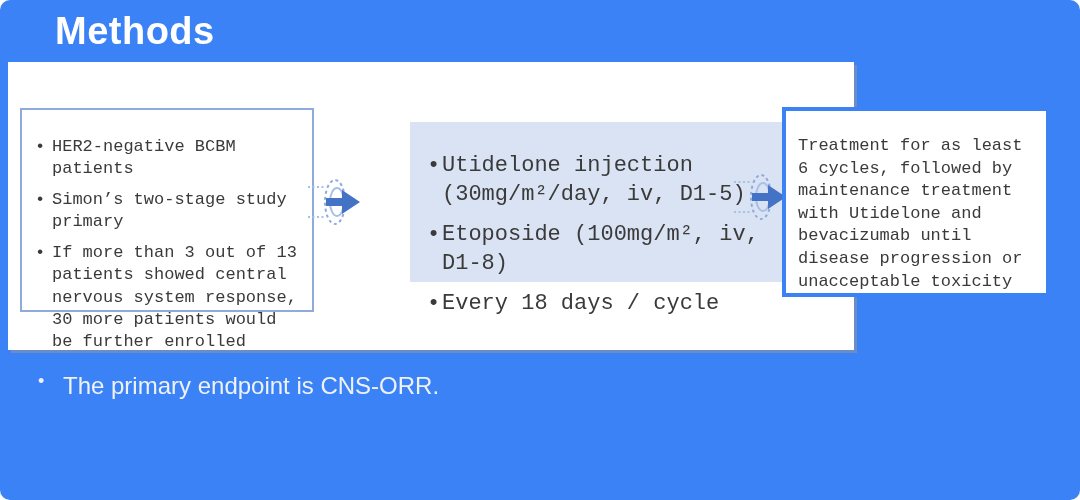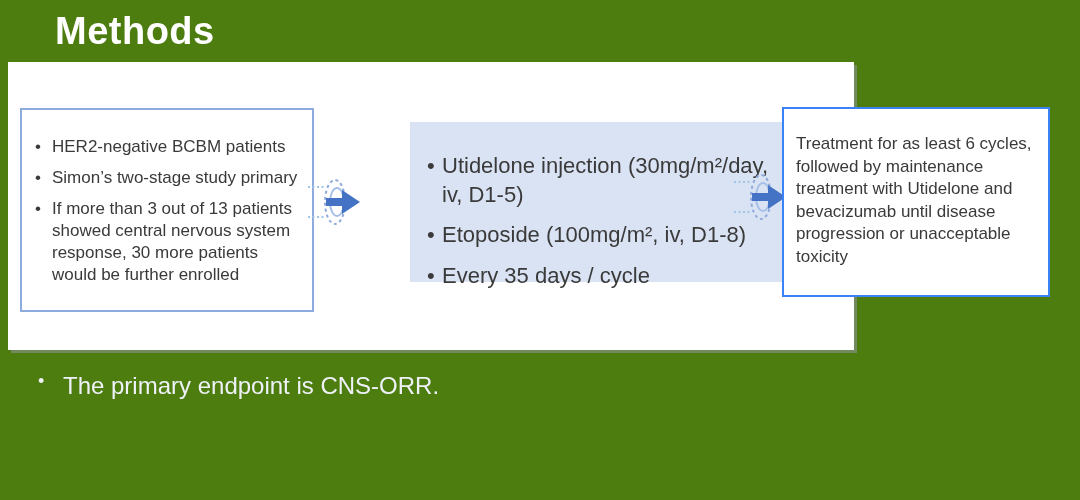--- a/index.html
+++ b/index.html
@@ -1,41 +1,43 @@
 <!DOCTYPE html>
 <html><head>
 <meta charset="utf-8">
 <style>
   * { box-sizing: border-box; }
   html, body { margin: 0; padding: 0; }
   .slide {
     position: relative;
     width: 1080px;
     height: 500px;
-    background: #4d7c0f;
+    background: #3b82f6;
     font-family: "Liberation Sans", sans-serif;
     overflow: hidden;
+    border-radius: 10px;
   }
   .slide-title {
     position: absolute;
     left: 55px;
     top: 10px;
     color: #ffffff;
     font-size: 38px;
     font-weight: bold;
     letter-spacing: 0.5px;
   }
   .panel {
     position: absolute;
     left: 8px;
     top: 62px;
     width: 846px;
     height: 288px;
     background: #ffffff;
     box-shadow: 3px 3px 0 rgba(145,150,160,0.55);
+    font-family: Liberation Mono, monospace;
   }
   .flow-box {
     position: absolute;
     color: #3a3a3a;
     font-size: 17px;
     background: #ffffff;
   }
   .left-box {
     left: 12px; top: 46px;
     width: 294px; height: 204px;
@@ -46,21 +48,21 @@
     left: 354px; top: 60px;
     width: 375px; height: 160px;
     background: #dae3f3;
     font-size: 22px;
     padding: 30px 6px 8px 10px;
     margin-left: 48px;
   }
   .right-box {
     left: 774px; top: 45px;
     width: 268px; height: 190px;
-    border: 2px solid #3b82f6;
+    border: 4px solid #3b82f6;
     padding: 24px 6px 8px 12px;
     line-height: 1.33;
   }
   ul.bullets { list-style: none; margin: 0; padding: 0; }
   ul.bullets li {
     position: relative;
     padding-left: 24px;
     margin-bottom: 9px;
     line-height: 1.3;
   }
@@ -121,21 +123,21 @@
         <ellipse cx="27" cy="30" rx="10" ry="22" fill="none" stroke="#8faadc" stroke-width="2" stroke-dasharray="3 3"></ellipse>
         <ellipse cx="29" cy="30" rx="7" ry="14" fill="none" stroke="#a8c0e8" stroke-width="2"></ellipse>
         <path d="M18 26 L34 26 L34 18 L52 30 L34 42 L34 34 L18 34 Z" fill="#4472c4"></path>
       </svg>
     </div>
 
     <div class="flow-box middle-box">
       <ul class="bullets">
         <li>Utidelone injection (30mg/m²/day, iv, D1-5)</li>
         <li>Etoposide (100mg/m², iv, D1-8)</li>
-        <li>Every 35 days / cycle</li>
+        <li>Every 18 days / cycle</li>
       </ul>
     </div>
 
     <div class="flow-arrow arrow-2">
       <svg width="56" height="60" viewBox="0 0 56 60">
         <line x1="0" y1="15" x2="16" y2="15" stroke="#9fc5e8" stroke-width="2" stroke-dasharray="2 2.5"></line>
         <line x1="0" y1="45" x2="16" y2="45" stroke="#9fc5e8" stroke-width="2" stroke-dasharray="2 2.5"></line>
         <ellipse cx="27" cy="30" rx="10" ry="22" fill="none" stroke="#8faadc" stroke-width="2" stroke-dasharray="3 3"></ellipse>
         <ellipse cx="29" cy="30" rx="7" ry="14" fill="none" stroke="#a8c0e8" stroke-width="2"></ellipse>
         <path d="M18 26 L34 26 L34 18 L52 30 L34 42 L34 34 L18 34 Z" fill="#4472c4"></path>

